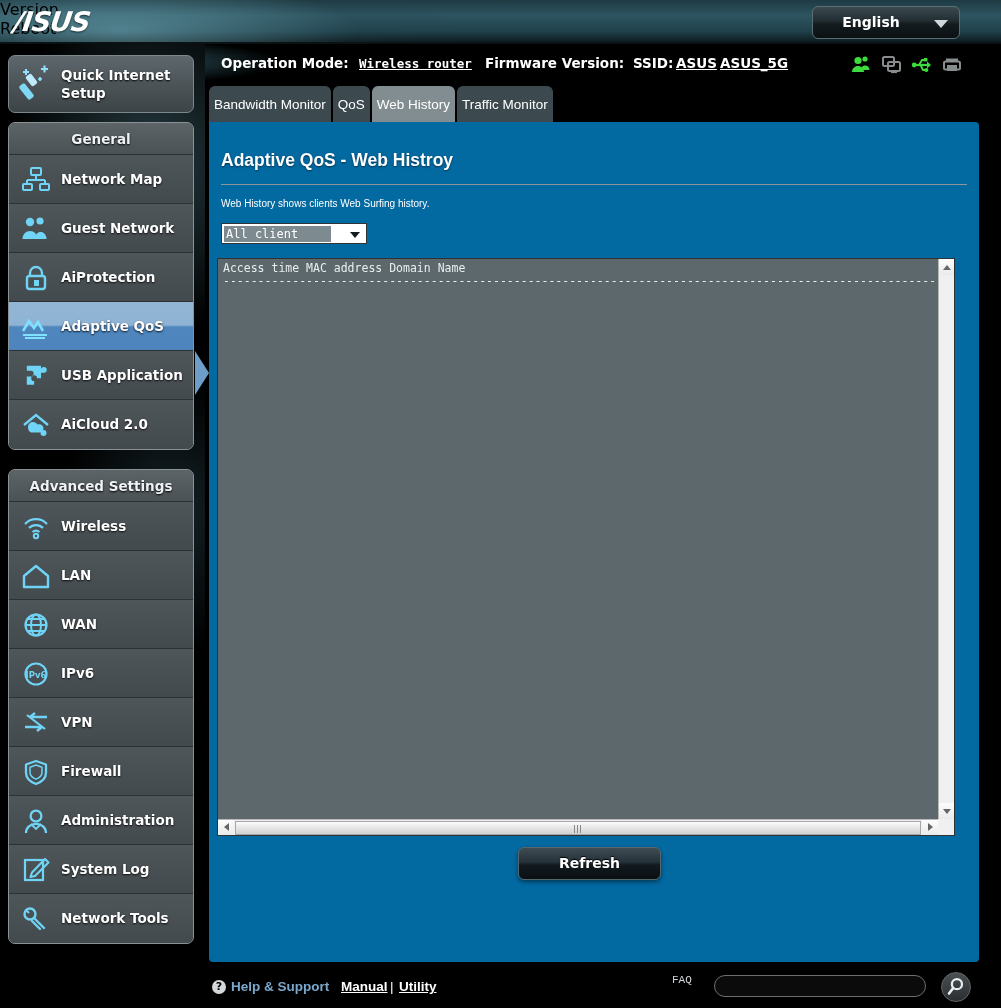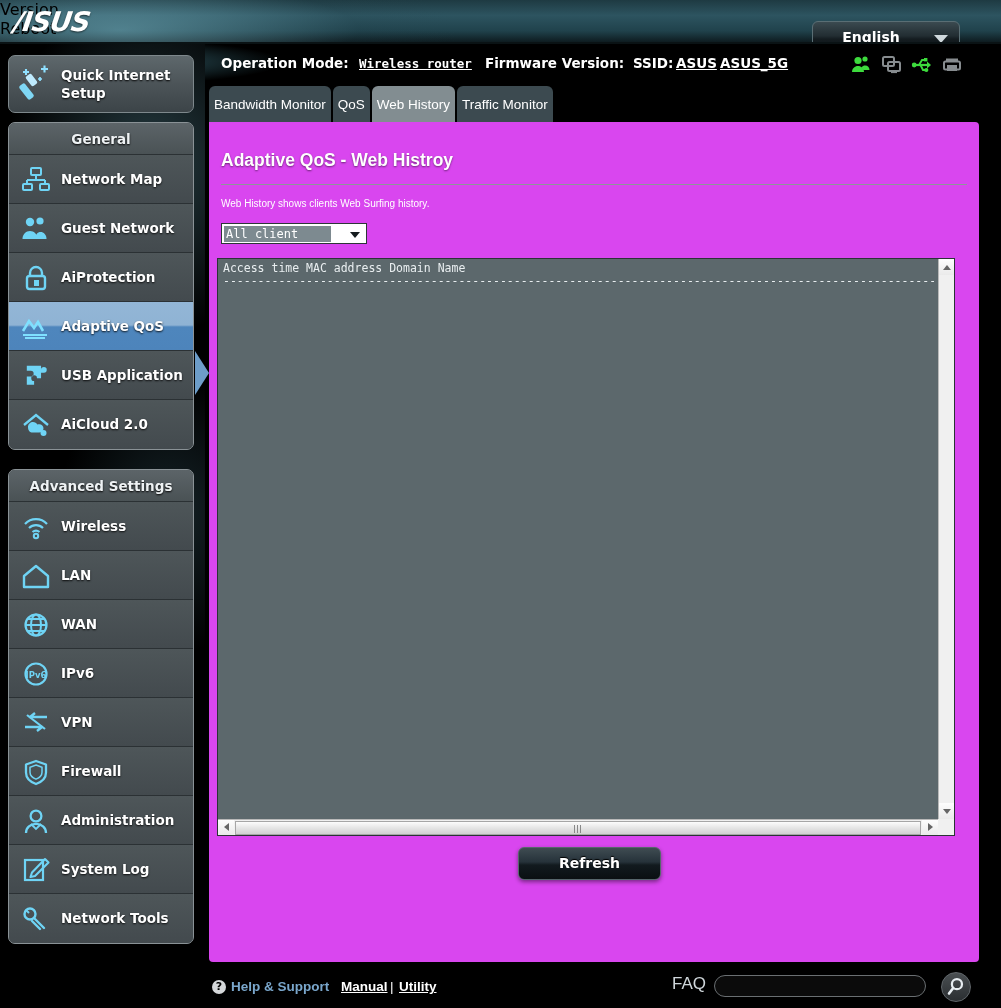--- a/index.html
+++ b/index.html
@@ -28,21 +28,21 @@
     width: 130px; height: 26px;
     color: #fff; font-size: 27px; font-weight: 700; font-style: italic;
     letter-spacing: -1px; line-height: 26px;
     font-family: "DejaVu Sans", sans-serif;
     text-shadow: 0 1px 2px rgba(0,0,0,.6);
     transform: skewX(-8deg);
   }
   #logout-btn { left: 236px; width: 142px; }
   #reboot-btn { left: 390px; width: 144px; }
   #lang-select {
-    position: absolute; left: 812px; top: 21px; width: 148px; height: 33px;
+    position: absolute; left: 812px; top: 6px; width: 148px; height: 33px;
     border: 1px solid #5a6e74; border-radius: 6px;
     background: linear-gradient(180deg,#3b4a50 0%, #222d32 45%, #141c20 55%, #0b1113 100%);
     color: #fff; font-size: 14px; font-weight: 700; line-height: 31px;
     cursor: pointer;
   }
   #lang-label { position:absolute; left: 0; right: 30px; text-align:center; }
   #lang-caret {
     position: absolute; right: 11px; top: 13px;
     width: 0; height: 0; border-left: 7px solid transparent;
     border-right: 7px solid transparent; border-top: 8px solid #cfd8dc;
@@ -135,21 +135,21 @@
     width: 0; height: 0;
     border-top: 22px solid transparent;
     border-bottom: 22px solid transparent;
     border-left: 14px solid #6d9dc9;
     z-index: 5;
   }
 
   
   #main {
     position: absolute; left: 209px; top: 122px; width: 770px; height: 840px;
-    background: #d946ef;
+    background: #0369a1;
     border-radius: 0 4px 4px 4px;
   }
   #page-title {
     position: absolute; left: 12px; top: 28px;
     color: #ffffff; font-size: 17.5px; font-weight: 700;
     font-family: "Liberation Sans", sans-serif;
     text-shadow: 0 1px 2px rgba(0,0,0,.5);
   }
   #title-rule {
     position: absolute; left: 12px; top: 62px; width: 746px; height: 1px;
@@ -301,22 +301,22 @@
     font-family: "Liberation Sans", sans-serif;
   }
   #utility-link {
     position: absolute; left: 399px; top: 979px;
     color: #ffffff; font-size: 13.5px; font-weight: 700;
     text-decoration: underline; cursor: pointer;
     font-family: "Liberation Sans", sans-serif;
   }
   #faq-label {
     position: absolute; left: 672px; top: 974px;
-    color: #cfd6da; font-size: 17px;
-    font-family: Liberation Sans, sans-serif;
+    color: #cfd6da; font-size: 11px;
+    font-family: Liberation Mono, monospace;
   }
   #faq-input {
     position: absolute; left: 714px; top: 975px; width: 212px; height: 22px;
     background: #0b0b0b; border: 1px solid #6a6f72; border-radius: 11px;
     color: #fff; font-size: 12px; padding: 0 10px;
     font-family: "Liberation Sans", sans-serif;
     outline: none;
   }
   #faq-search-btn {
     position: absolute; left: 941px; top: 972px; width: 30px; height: 30px;

